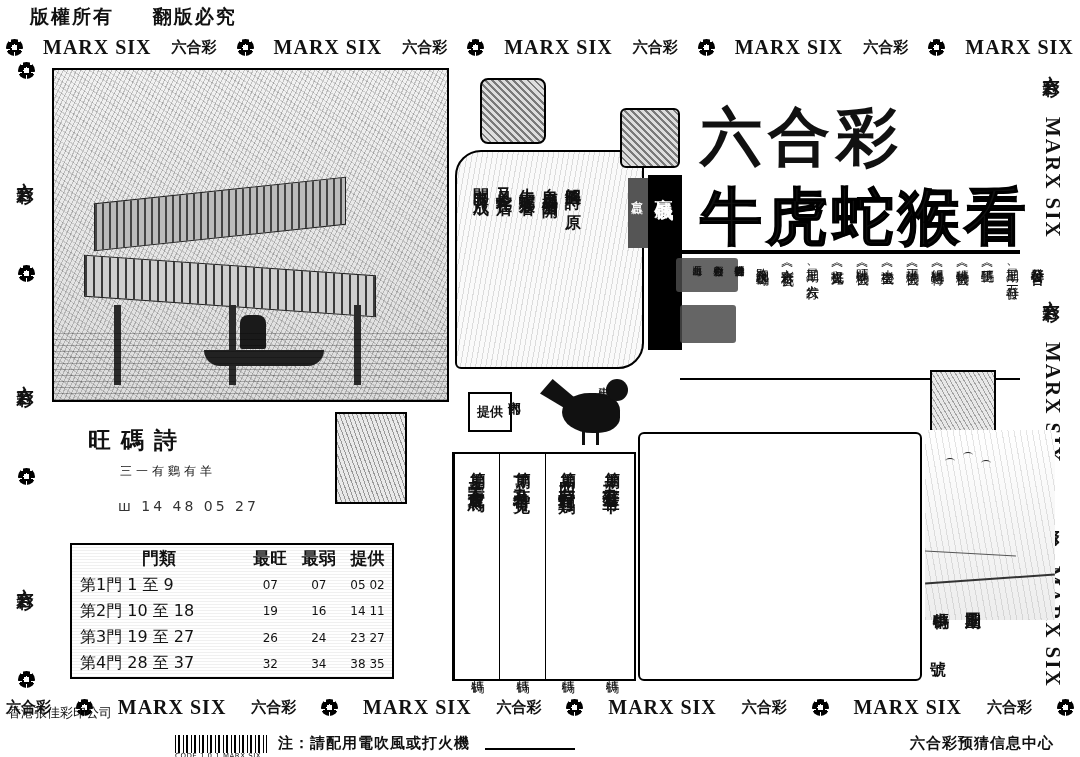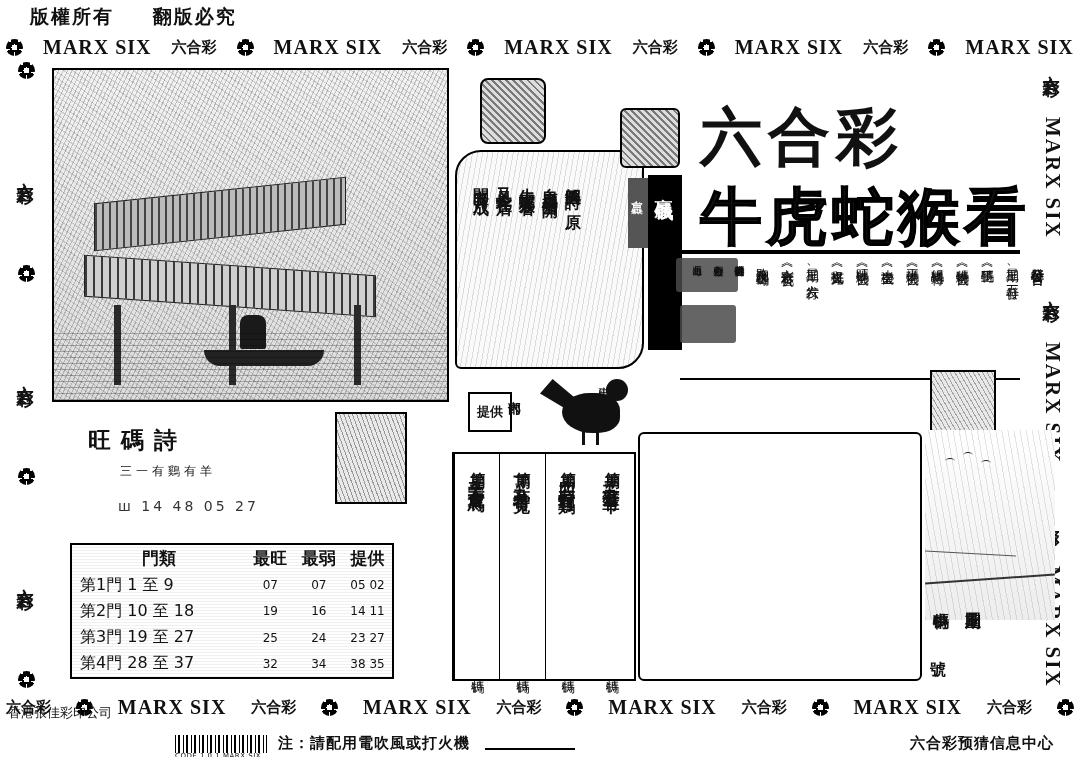--- a/index.html
+++ b/index.html
@@ -264,21 +264,21 @@
           <td>05 02</td>
         </tr>
         <tr>
           <td class="lbl">第2門 10 至 18</td>
           <td>19</td>
           <td>16</td>
           <td>14 11</td>
         </tr>
         <tr>
           <td class="lbl">第3門 19 至 27</td>
-          <td>25</td>
+          <td>26</td>
           <td>24</td>
           <td>23 27</td>
         </tr>
         <tr>
           <td class="lbl">第4門 28 至 37</td>
           <td>32</td>
           <td>34</td>
           <td>38 35</td>
         </tr>
       </tbody>

